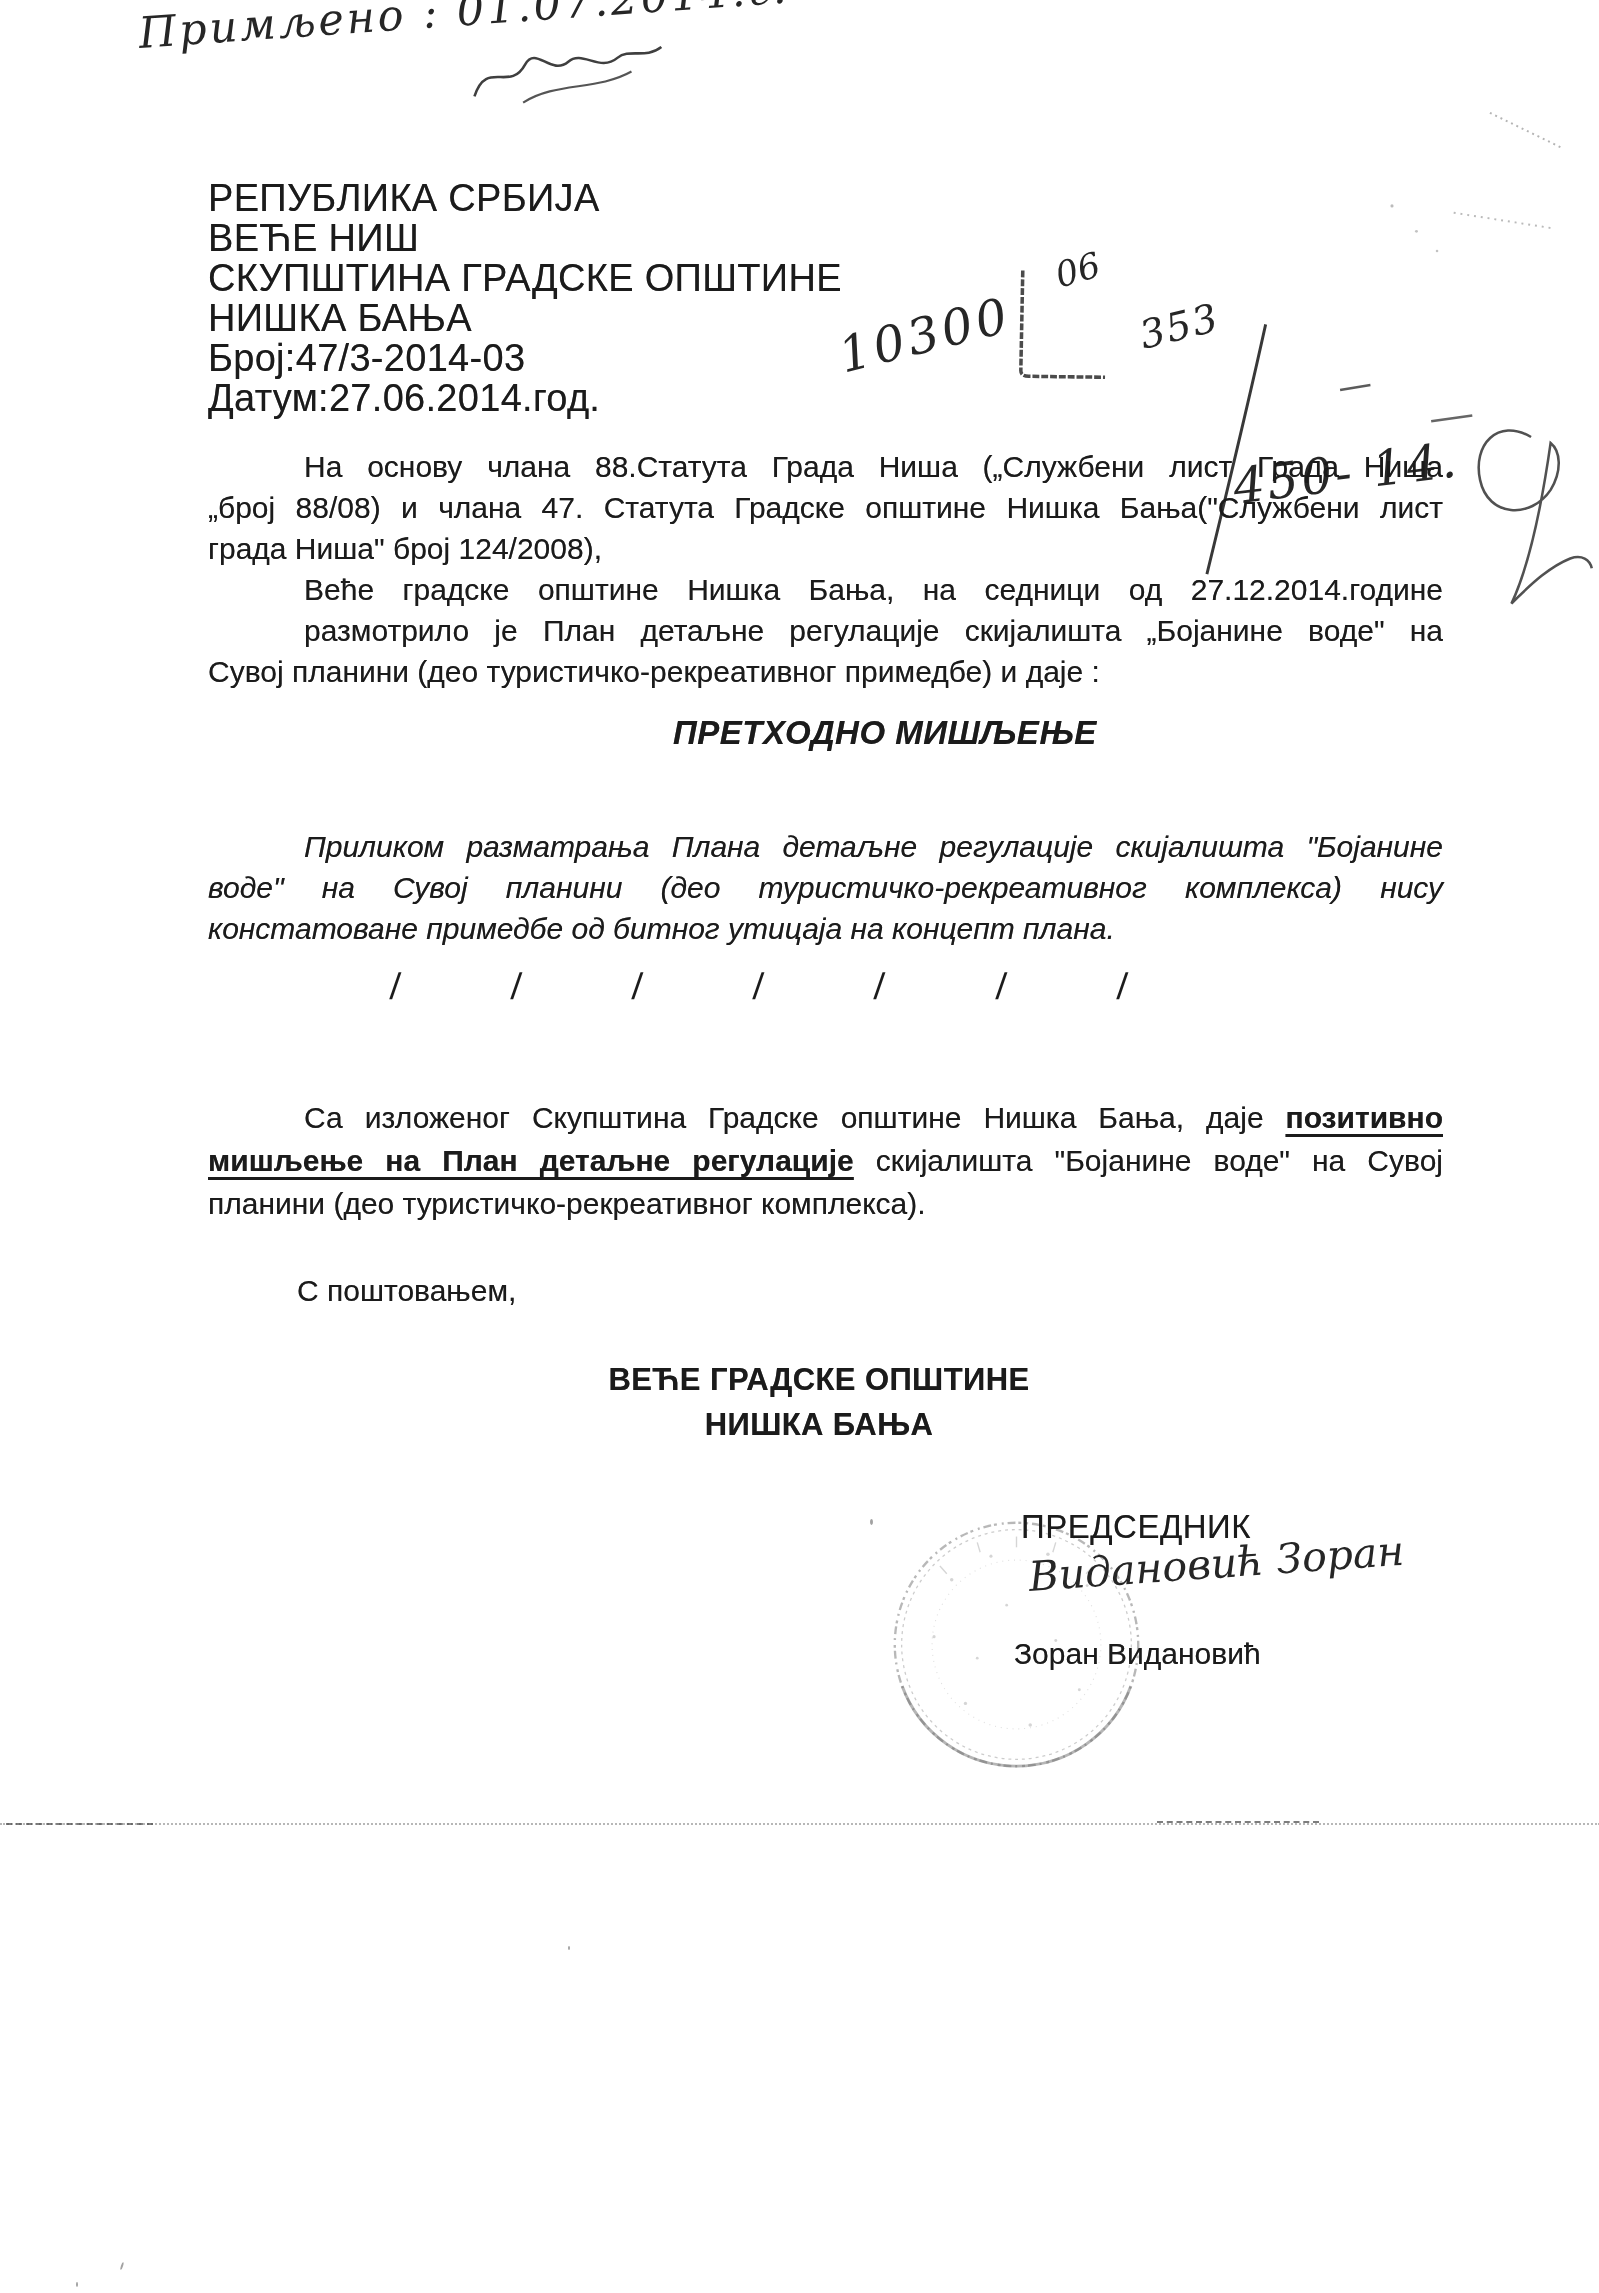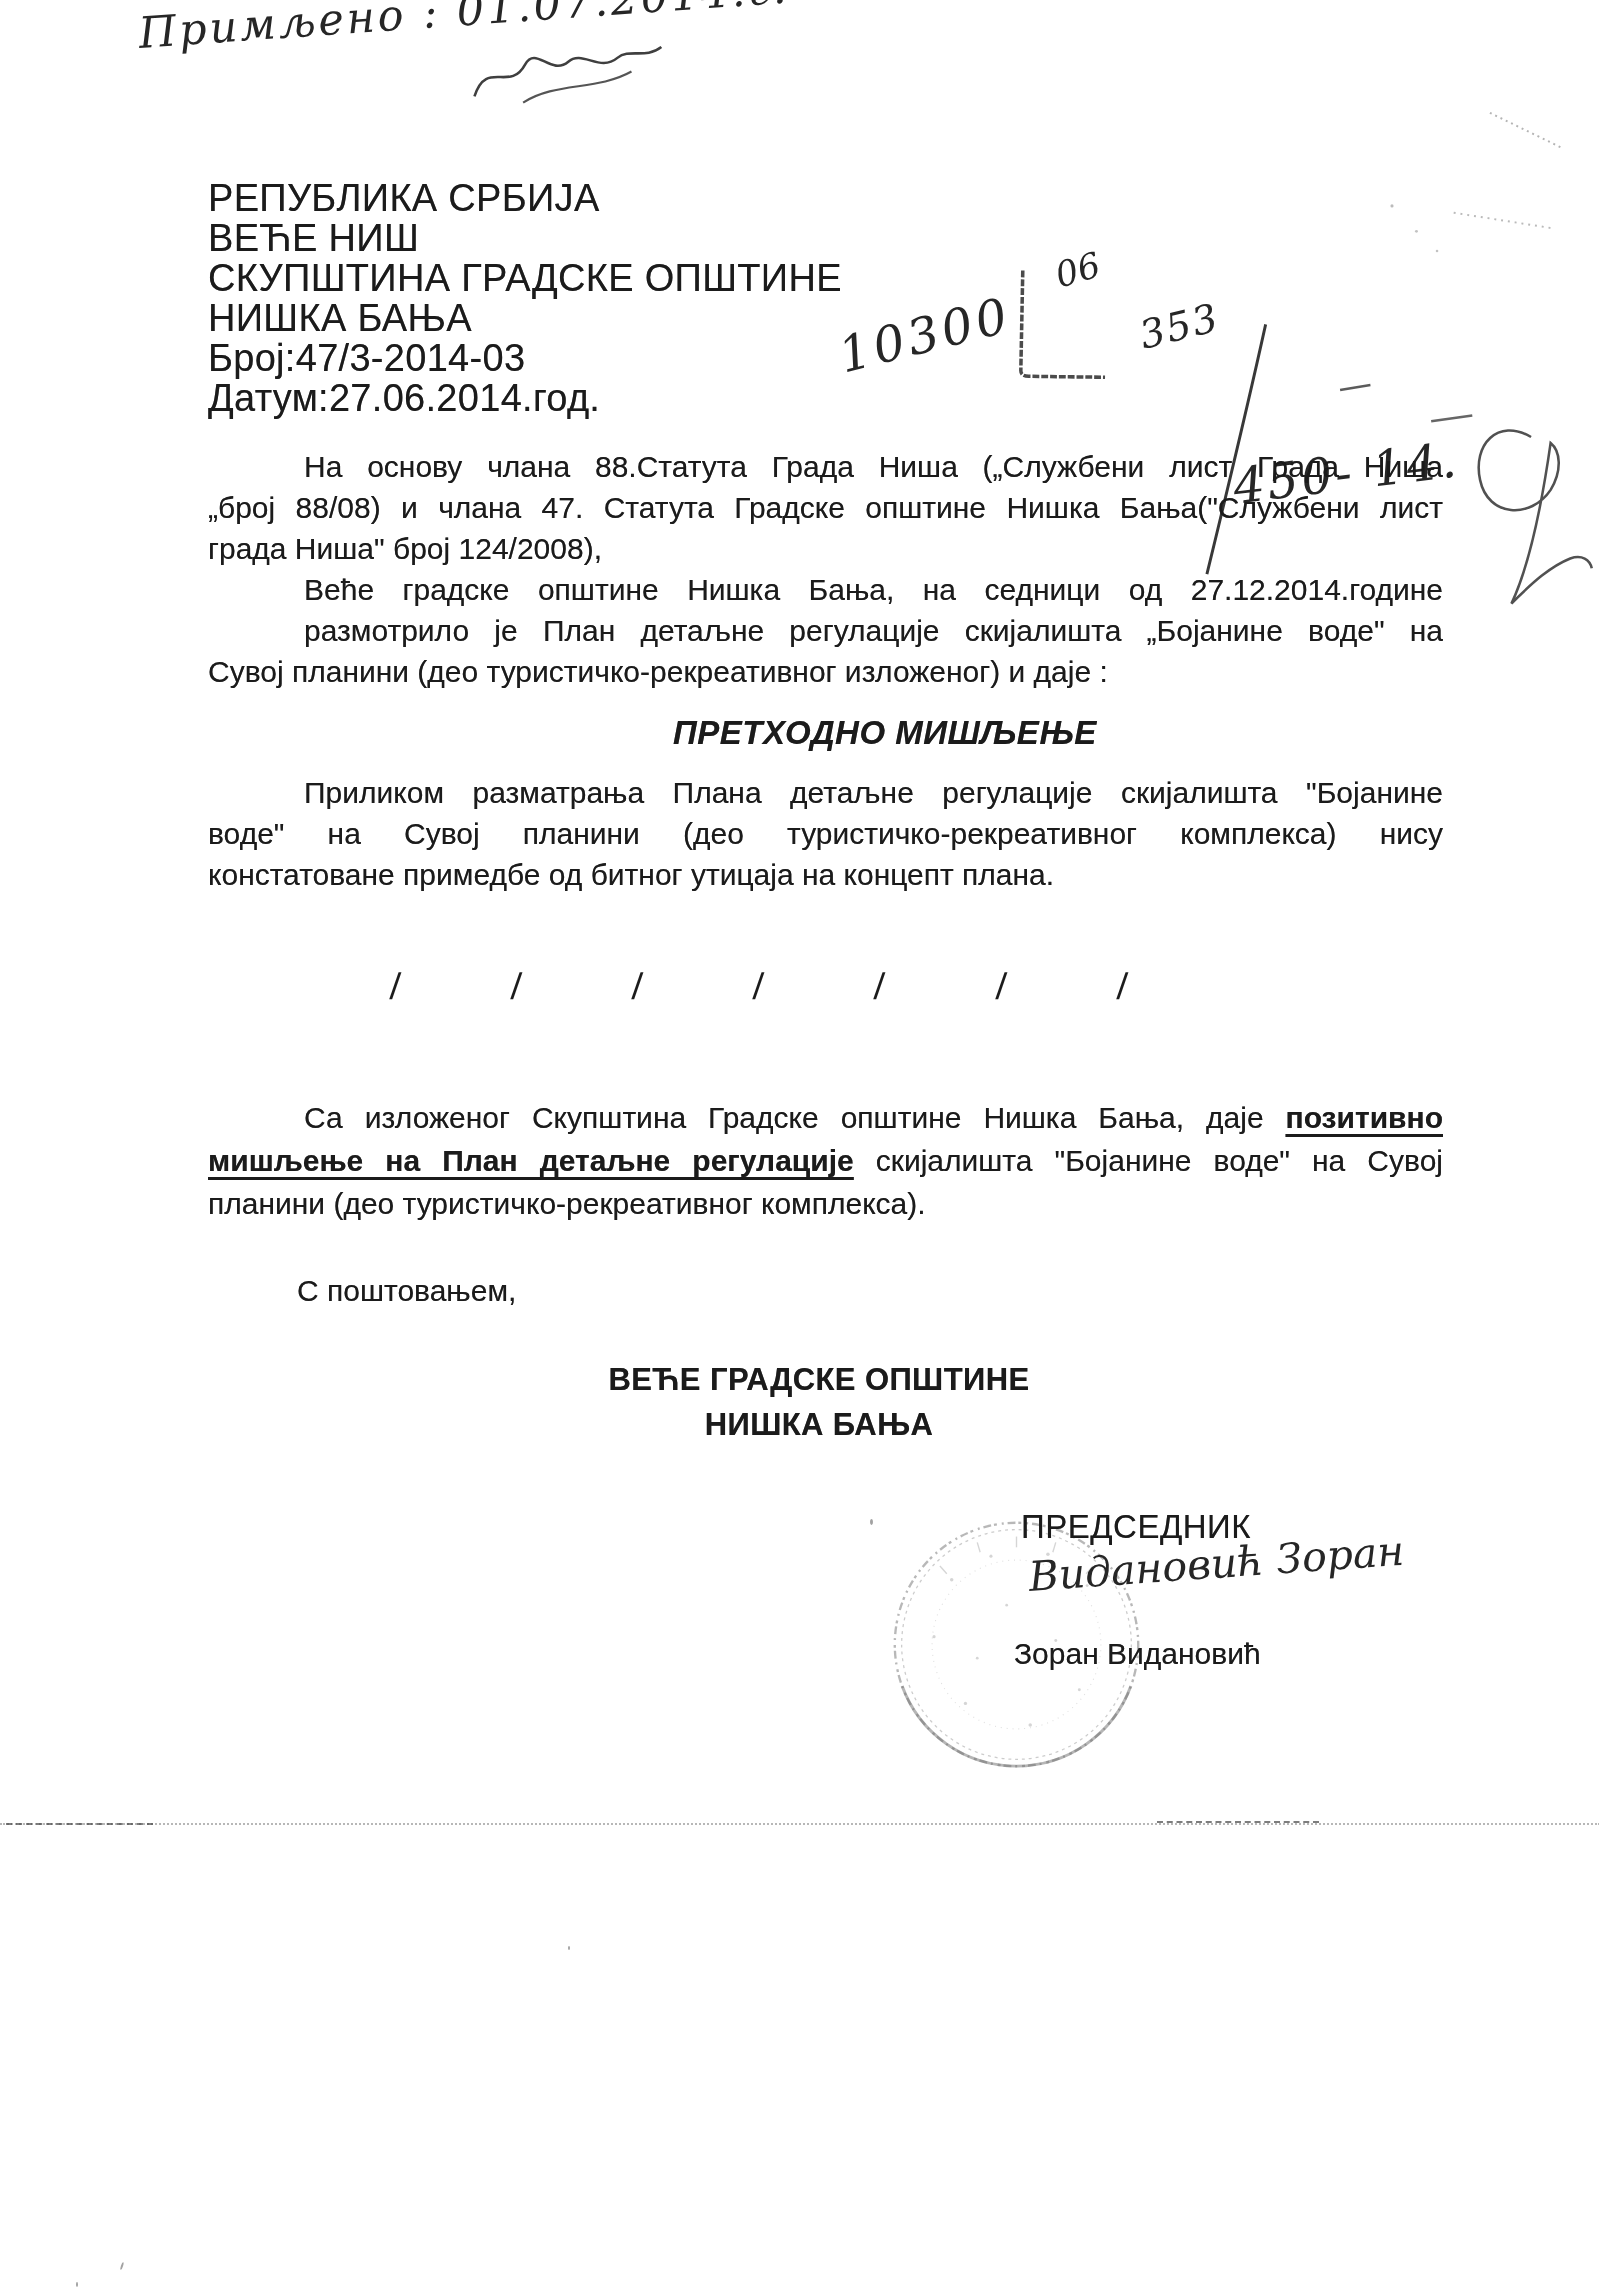--- a/index.html
+++ b/index.html
@@ -89,26 +89,26 @@
 
   <div class="abs doc col" style="top:446px;">
     <div class="line just indent">На основу члана 88.Статута Града Ниша („Службени лист Града Ниша</div>
     <div class="line just">„број 88/08) и члана 47. Статута Градске општине Нишка Бања("Службени лист</div>
     <div class="line">града Ниша" број 124/2008),</div>
   </div>
 
   <div class="abs doc col" style="top:569px;">
     <div class="line just indent">Веће градске општине Нишка Бања, на седници од 27.12.2014.године</div>
     <div class="line just indent">размотрило је План детаљне регулације скијалишта „Бојанине воде" на</div>
-    <div class="line">Сувој планини (део туристичко-рекреативног изложеног) и даје :</div>
+    <div class="line">Сувој планини (део туристичко-рекреативног примедбе) и даје :</div>
   </div>
 
   <div class="abs doc heading" style="left:673px;top:712px;">ПРЕТХОДНО МИШЉЕЊЕ</div>
 
-  <div class="abs doc col" style="top:772px;">
+  <div class="abs doc col" style="top:826px;font-style:italic;">
     <div class="line just indent">Приликом разматрања Плана детаљне регулације скијалишта "Бојанине</div>
     <div class="line just">воде" на Сувој планини (део туристичко-рекреативног комплекса) нису</div>
     <div class="line">констатоване примедбе од битног утицаја на концепт плана.</div>
   </div>
 
   <div class="abs slash-row" style="left:390px;top:966px;">
     <span>/</span>
     <span>/</span>
     <span>/</span>
     <span>/</span>

